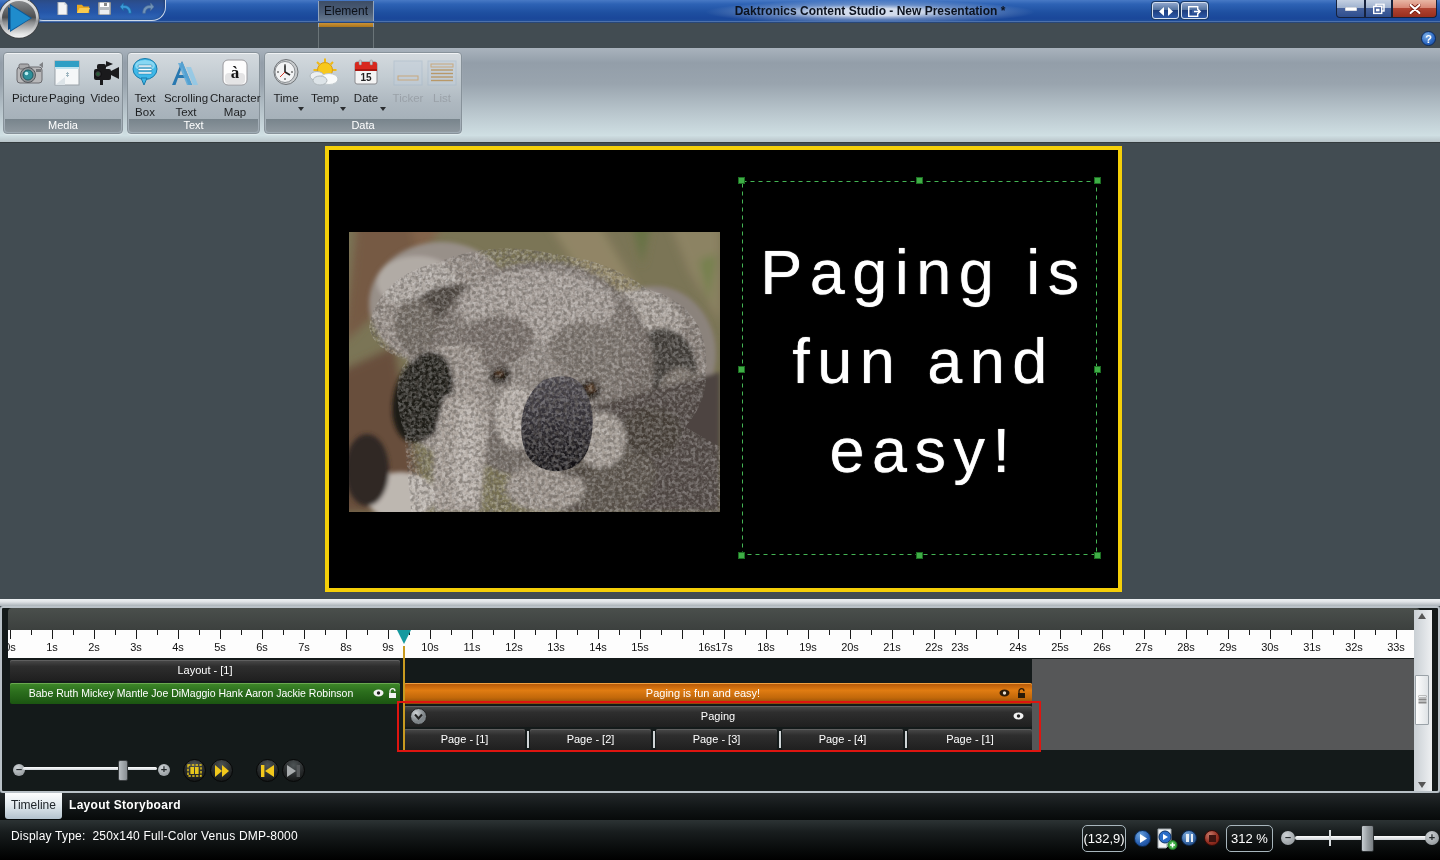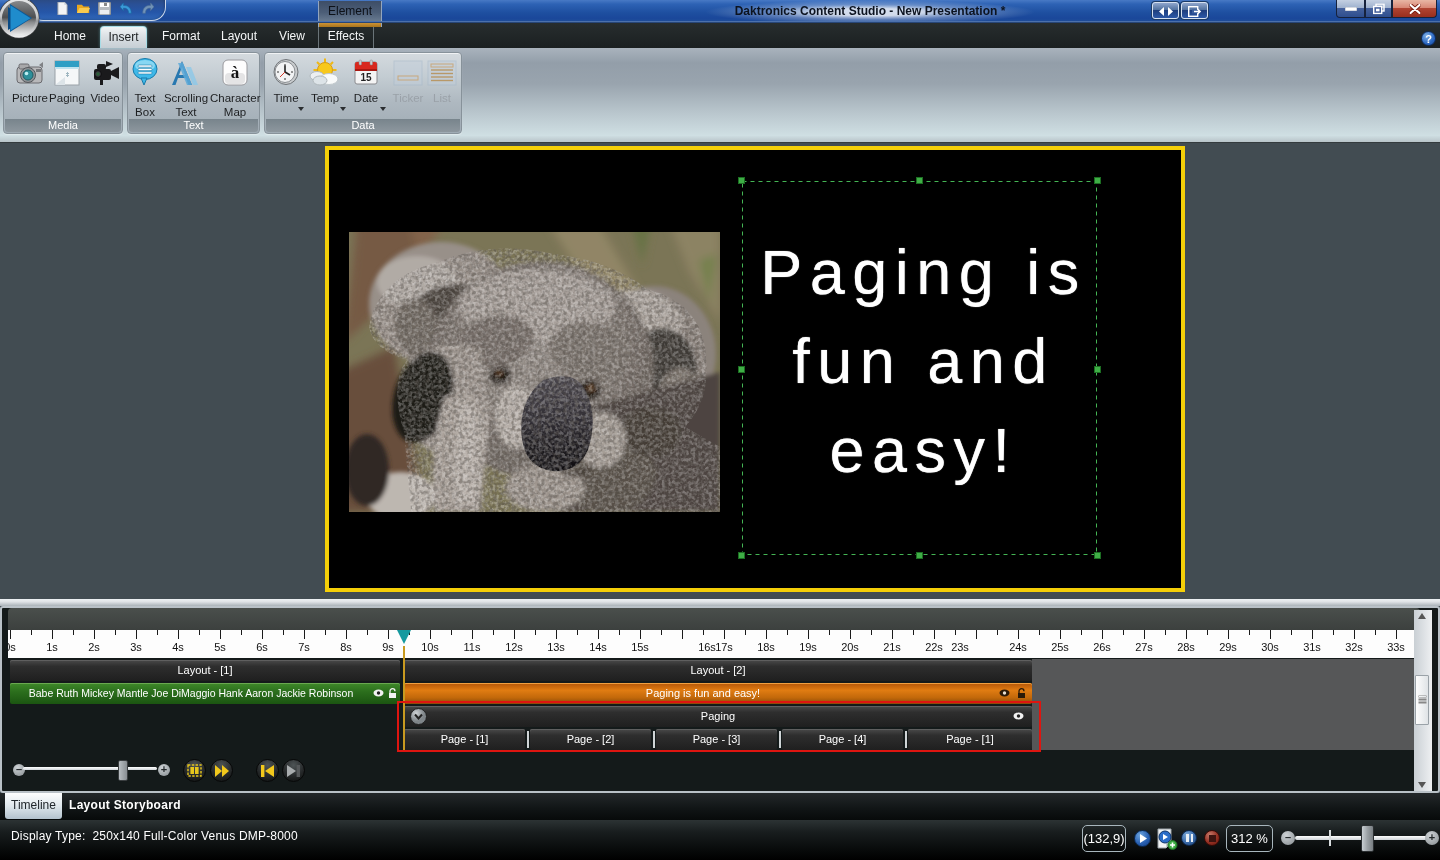--- a/index.html
+++ b/index.html
@@ -27,21 +27,21 @@
 #btnmin{left:1336px;width:29px;border-radius:0 0 0 4px;}
 #btnmax{left:1365px;width:27px;}
 #btnclose{left:1392px;width:45px;border-radius:0 0 4px 0;
  background:linear-gradient(180deg,#e8b6a4 0%,#d88876 45%,#b04432 50%,#992e1d 100%);}
 .winbtn svg{position:absolute;left:50%;top:50%;transform:translate(-50%,-50%);}
 
 .tbtn{position:absolute;top:2px;height:17px;width:27px;border:1px solid #d6e0ee;border-radius:3px;
  background:linear-gradient(180deg,#8fa6cd 0%,#51719f 45%,#1f3f7e 50%,#2c58a8 100%);box-shadow:0 0 0 1px #1d3b66;}
 #tb1{left:1152px;}#tb2{left:1181px;}
 
-#elemtab{position:absolute;left:318px;top:1px;width:64px;height:26px;
+#elemtab{position:absolute;left:318px;top:1px;width:56px;height:26px;
  background:linear-gradient(180deg,#3d4d66 0%,#4d5f78 45%,#66788e 75%,#8c9aab 100%);
  border-left:1px solid #93a5bd;border-right:1px solid #93a5bd;}
 #elemtab .lbl{display:block;text-align:center;color:#0d1118;font-size:12px;line-height:20px;}
 #elemtab .orange{position:absolute;left:0;bottom:0;width:100%;height:5px;
  background:linear-gradient(180deg,#d69a3c,#a8741c);}
 .effsep{position:absolute;top:27px;width:1px;height:21px;background:#6a7478;}
 
 #tabrow{position:absolute;left:0;top:23px;width:1440px;height:25px;background:linear-gradient(180deg,#272d2e,#1b2021);}
 .rtab{position:absolute;top:2px;height:23px;color:#f4f6f7;font-size:12px;text-align:center;line-height:22px;}
 #tab-insert{top:3px!important;height:22px;line-height:21px;background:linear-gradient(180deg,#f2f5f6 0%,#dde2e6 40%,#c6ced4 100%);color:#1c1f21;
@@ -58,21 +58,21 @@
  box-shadow:inset 0 1px 0 rgba(255,255,255,.65),0 1px 1px rgba(255,255,255,.4);}
 .rgroup .glabel{position:absolute;left:1px;right:1px;bottom:1px;height:13px;border-radius:0 0 3px 3px;
  background:linear-gradient(180deg,#78848c 0%,#8d979e 100%);
  color:#fff;font-size:11px;text-align:center;line-height:13px;}
 .ribtn{position:absolute;top:4px;text-align:center;color:#1d1f21;font-size:11.5px;line-height:14px;}
 .ribtn .ic{display:block;margin:0 auto 2px auto;}
 .ribtn.dis{color:#9aa1a8;}
 .dropar{position:absolute;width:0;height:0;border-left:3.5px solid transparent;border-right:3.5px solid transparent;border-top:4px solid #2a2d30;}
 
 #canvas{position:absolute;left:0;top:143px;width:1440px;height:456px;background:#424c52;}
-#display{position:absolute;left:325px;top:3px;width:860px;height:446px;background:#000;border:4px solid #f5cf08;}
+#display{position:absolute;left:325px;top:3px;width:797px;height:446px;background:#000;border:4px solid #f5cf08;}
 #koala{position:absolute;left:20px;top:82px;width:371px;height:280px;}
 #pagingsel{position:absolute;left:413px;top:31px;width:355px;height:374px;}
 #pagingtext{position:absolute;left:4px;top:47px;width:100%;color:#fff;font-size:63px;line-height:89px;letter-spacing:7.5px;
  text-align:center;font-family:"Liberation Sans",sans-serif;text-shadow:0 0 1px rgba(255,255,255,0.85);}
 .hnd{position:absolute;width:7px;height:7px;background:#3fae46;border:1px solid #1c6e22;}
 
 #splitter{position:absolute;left:0;top:599px;width:1440px;height:7px;
  background:linear-gradient(180deg,#eef1f3 0%,#dfe3e6 40%,#aab2b8 100%);}
 
 #tpanel{position:absolute;left:0;top:606px;width:1440px;height:187px;background:#141a1a;
@@ -316,21 +316,20 @@
         <i class="tlabel" style="left:1136px;">27s</i>
         <i class="tlabel" style="left:1178px;">28s</i>
         <i class="tlabel" style="left:1220px;">29s</i>
         <i class="tlabel" style="left:1262px;">30s</i>
         <i class="tlabel" style="left:1304px;">31s</i>
         <i class="tlabel" style="left:1346px;text-align:right;">32s</i>
         <i class="tlabel" style="left:1388px;">33s</i>
       </div>
     <div id="trackgray"></div>
     <div class="trow darkrow" style="left:8px;top:52px;width:390px;">Layout - [1]</div>
-    <div class="trow darkrow" style="left:402px;top:52px;width:628px;">Layout - [2]</div>
     <div class="trow" id="orangerow" style="left:402px;top:75px;width:628px;padding-right:30px;">Paging is fun and easy!
       <svg class="eyeic" style="right:22px;" width="11" height="8" viewBox="0 0 11 8">
           <ellipse cx="5.5" cy="4" rx="5" ry="3.4" fill="#2a1a08"></ellipse>
           <circle cx="5.5" cy="4" r="1.7" fill="#e8e0d0"></circle>
         </svg>
       <svg class="lockic" style="right:6px;" width="9" height="11" viewBox="0 0 9 11">
           <path d="M2 5 V3.2 a2.5 2.5 0 0 1 5 0" fill="none" stroke="#2a1a08" stroke-width="1.3"></path>
           <rect x="1" y="5" width="7" height="5" fill="#2a1a08"></rect>
         </svg>
     </div>
@@ -545,28 +544,20 @@
               <path d="M4 20 h22"></path>
               <path d="M4 23.5 h22"></path>
             </g>
           </svg>List</div>
       <div class="dropar" style="left:33px;top:54px;"></div>
       <div class="dropar" style="left:75px;top:54px;"></div>
       <div class="dropar" style="left:115px;top:54px;"></div>
       <div class="glabel">Data</div>
     </div>
   </div>
-  <div id="tabrow">
-    <div class="rtab" id="tab-home" style="left:45px;width:50px;">Home</div>
-    <div class="rtab" id="tab-insert" style="left:100px;width:47px;">Insert</div>
-    <div class="rtab" id="tab-format" style="left:155px;width:52px;">Format</div>
-    <div class="rtab" id="tab-layout" style="left:213px;width:52px;">Layout</div>
-    <div class="rtab" id="tab-view" style="left:271px;width:42px;">View</div>
-    <div class="rtab" id="tab-effects" style="left:320px;width:52px;">Effects</div>
-  </div>
   <div id="titlebar">
     <div id="titleglow"></div>
     <div id="titletext">Daktronics Content Studio - New Presentation *</div>
     <div id="qat">
       <svg class="qi" style="left:26px;" width="12" height="14" viewBox="0 0 12 14">
           <path d="M1 0 h7 l3 3 v11 H1 z" fill="#f2f4f6" stroke="#8a94a0"></path>
           <path d="M8 0 l3 3 h-3 z" fill="#c8d0d8"></path>
         </svg>
       <svg class="qi" style="left:47px;" width="16" height="13" viewBox="0 0 16 13">
           <path d="M0 2 h6 l2 2 h7 v8 H0 z" fill="#e8a820"></path>

